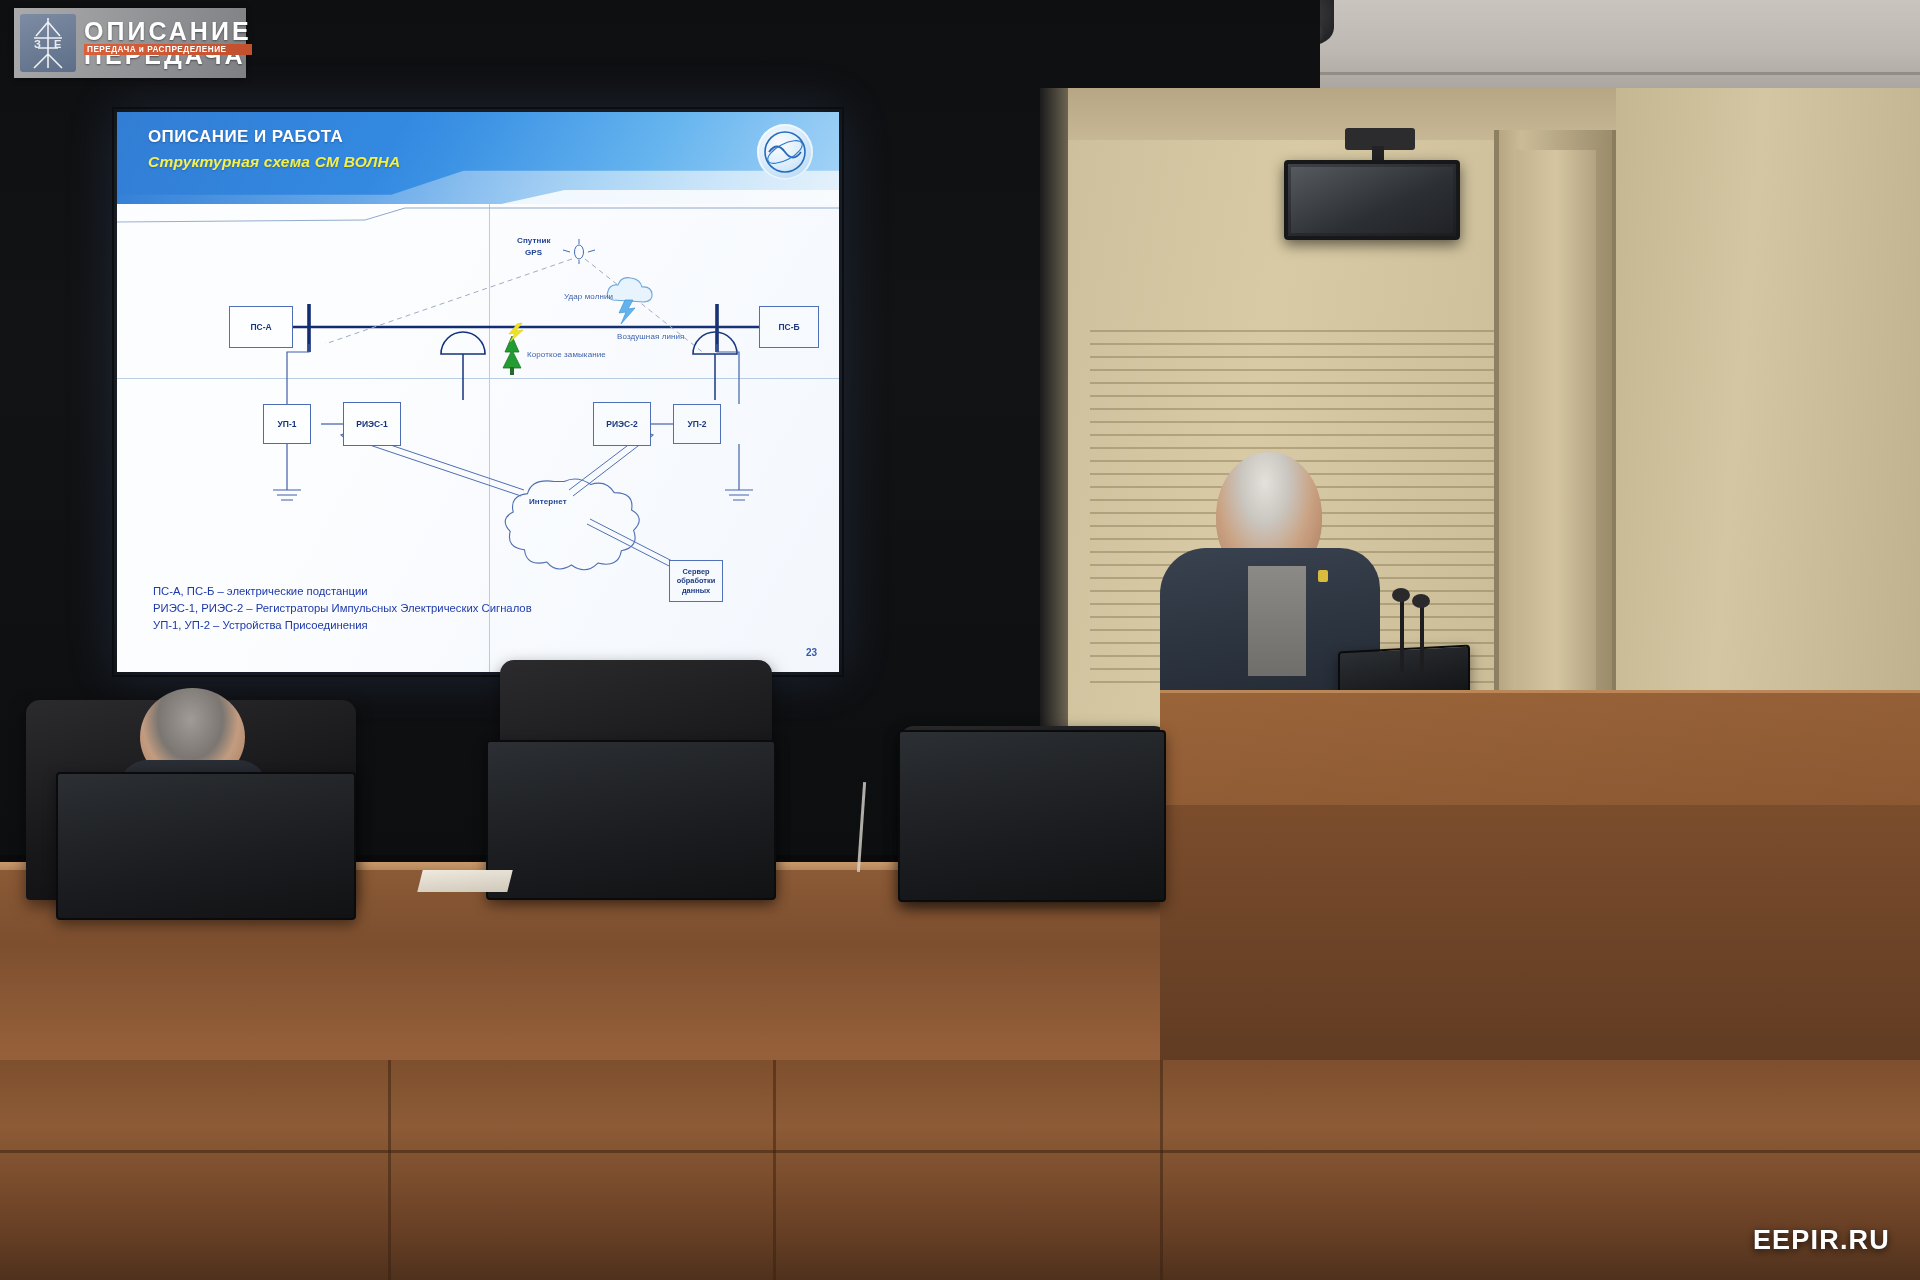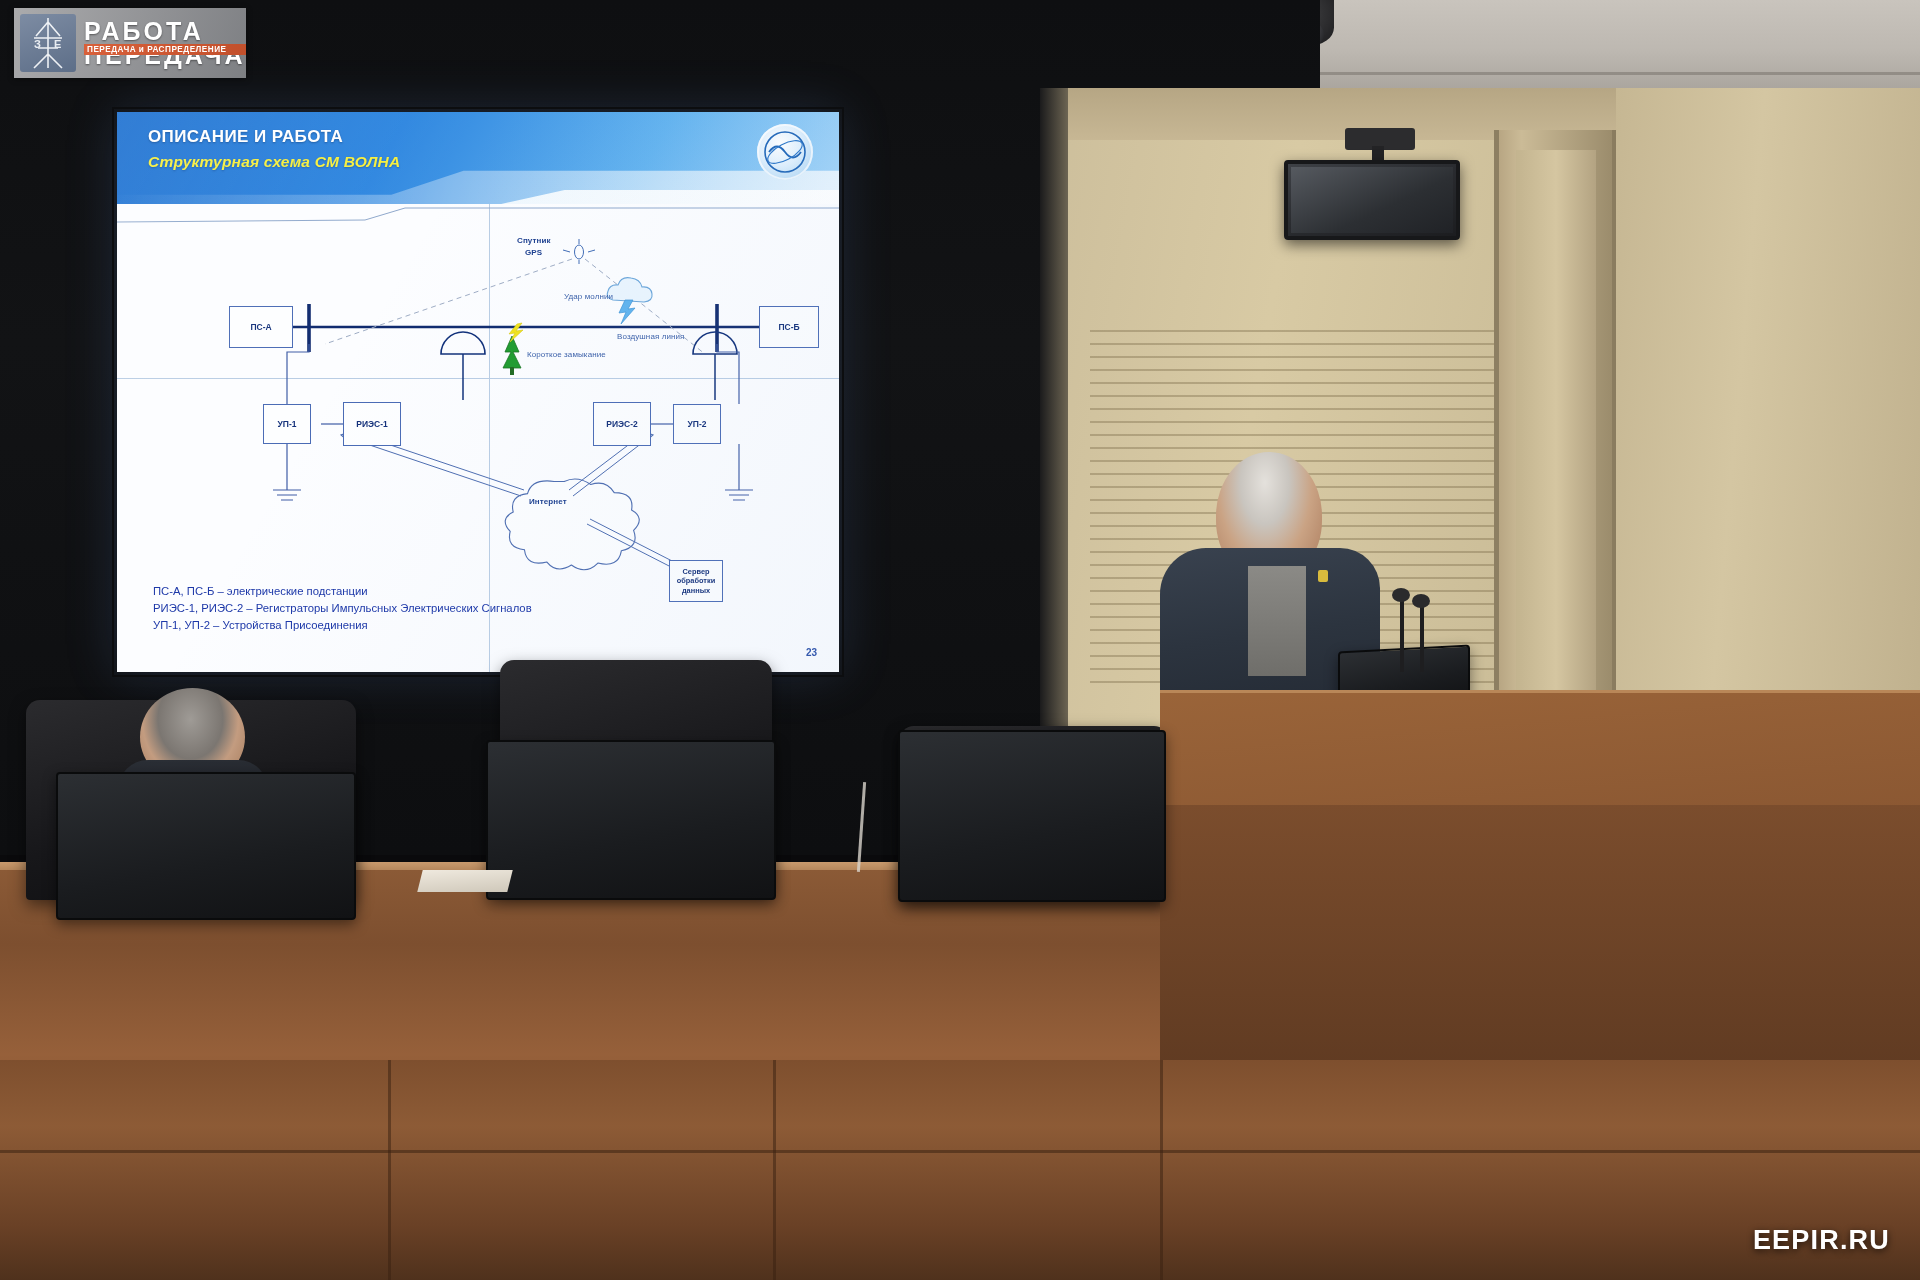--- a/index.html
+++ b/index.html
@@ -504,20 +504,20 @@
 
   <div class="corner-logo">
     <div class="cl-badge">
       <svg viewBox="0 0 56 58">
         <path d="M28 4 L28 54 M28 8 L16 22 M28 8 L40 22 M14 24 H42 M18 34 H38 M28 40 L14 54 M28 40 L42 54" stroke="#eef1f5" stroke-width="1.6" fill="none"></path>
         <text x="14" y="34" font-family="Liberation Sans, sans-serif" font-size="11" font-weight="bold" fill="#e9edf2">З</text>
         <text x="34" y="34" font-family="Liberation Sans, sans-serif" font-size="11" font-weight="bold" fill="#e9edf2">Е</text>
       </svg>
     </div>
     <div class="cl-text">
-      <div class="cl-l1">РАБОТА</div>
+      <div class="cl-l1">ОПИСАНИЕ</div>
       <div class="cl-l3">ПЕРЕДАЧА</div>
       <div class="cl-l2">ПЕРЕДАЧА и РАСПРЕДЕЛЕНИЕ</div>
     </div>
   </div>
 
   <div class="watermark">EEPIR.RU</div>
 </div>
 
 </body></html>

